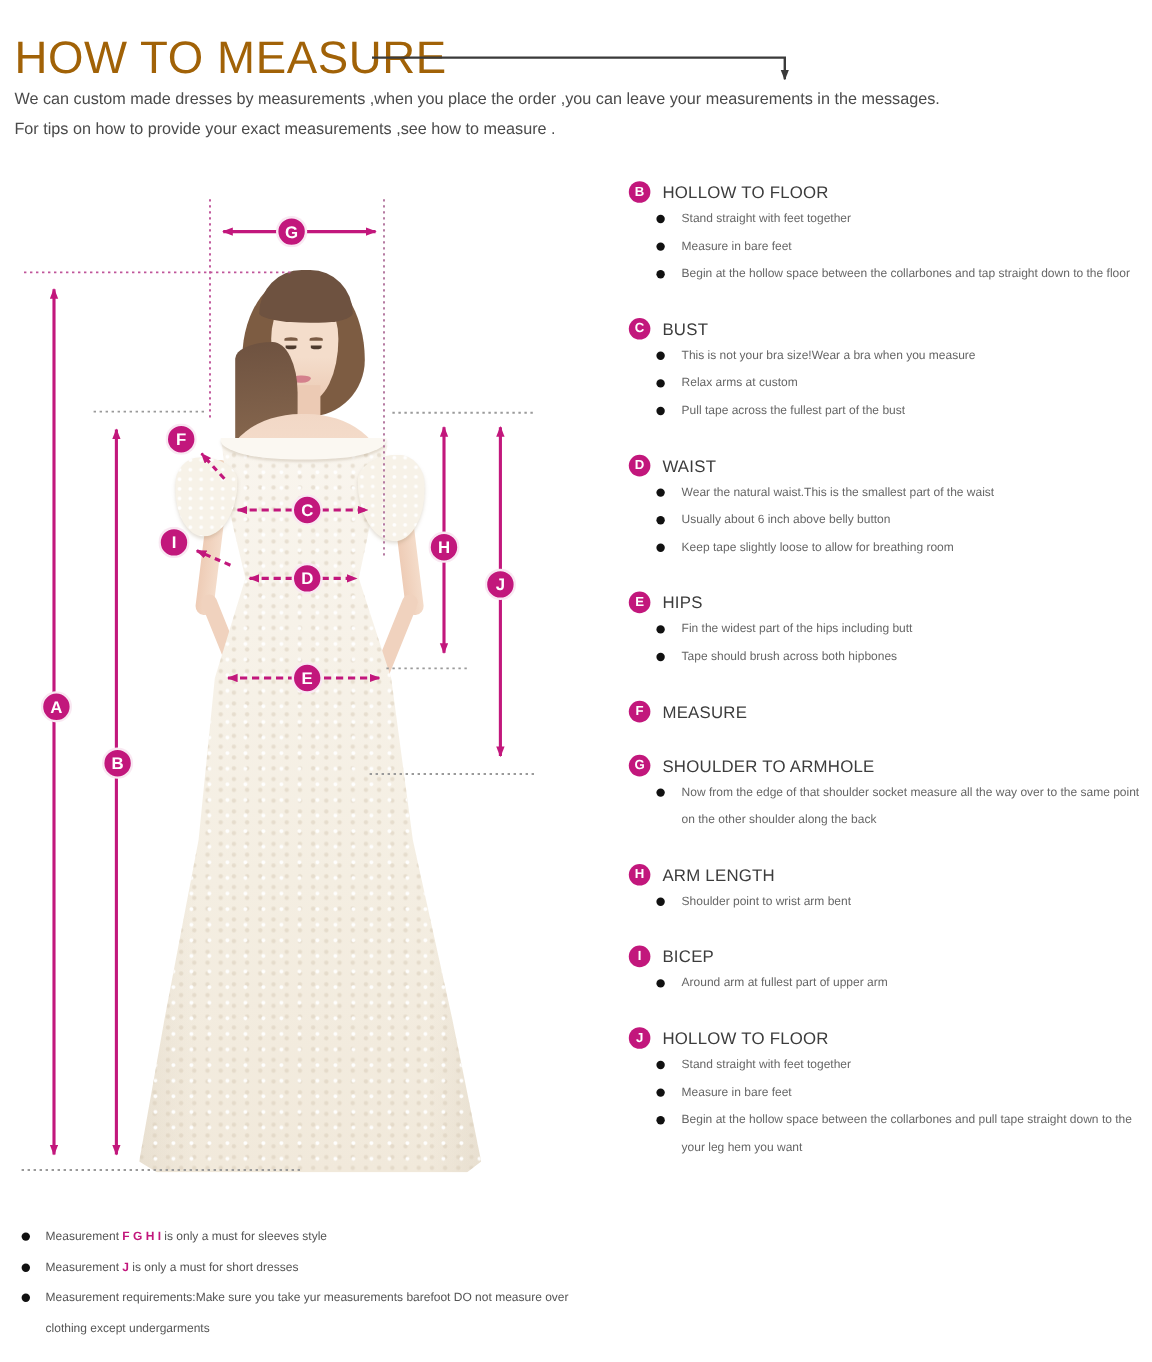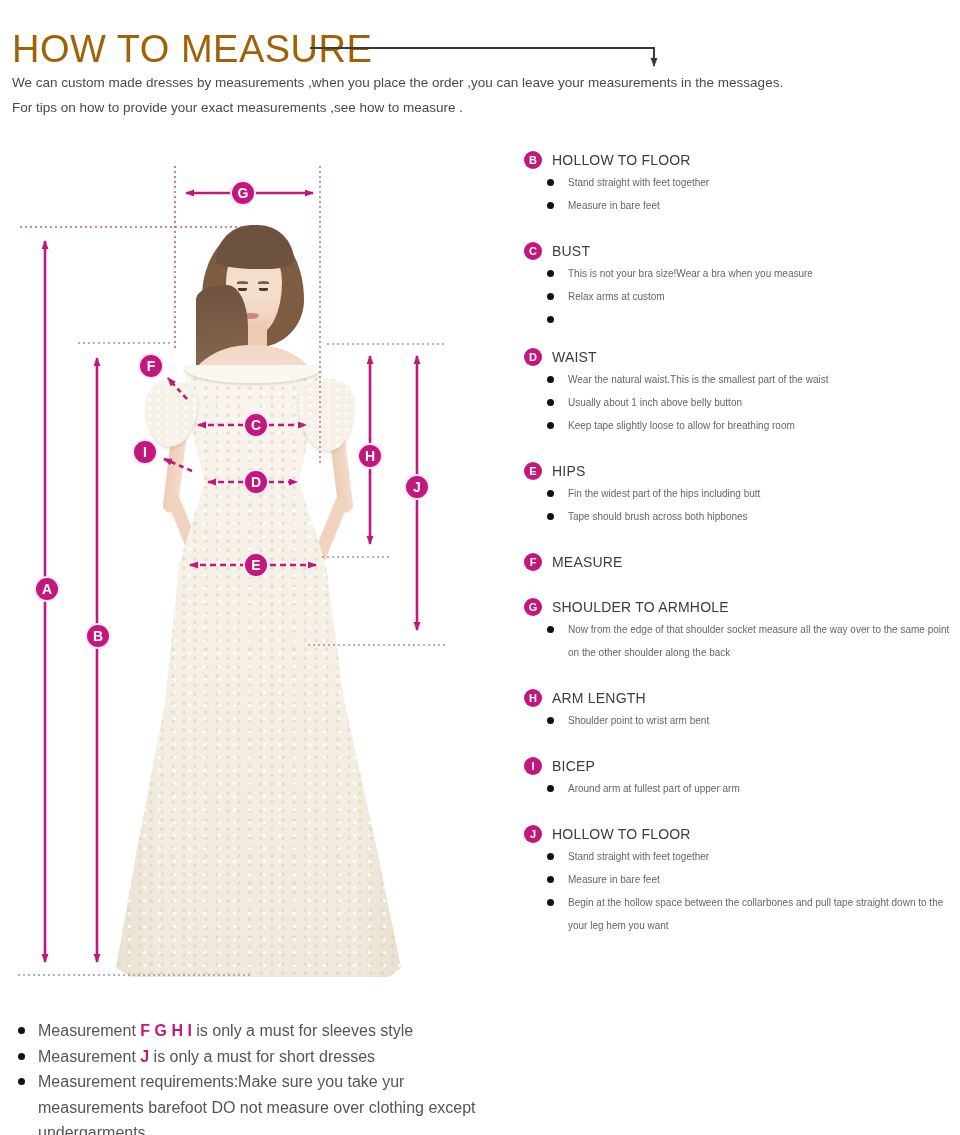--- a/index.html
+++ b/index.html
@@ -55,21 +55,21 @@
   .sec-head{display:flex;align-items:center;height:23px;}
   .badge-sm{width:18px;height:18px;border-radius:50%;color:#fff;font-size:11px;font-weight:bold;
     display:flex;align-items:center;justify-content:center;margin-right:10px;flex:0 0 18px;}
   .sec-title{font-size:14px;color:#3c3c3c;letter-spacing:.2px;}
   ul.sec-bullets{list-style:none;margin:0;padding:0;}
   .bullet{display:flex;line-height:23px;font-size:10px;color:#666;}
   .dot{flex:0 0 7px;width:7px;height:7px;border-radius:50%;background:#111;margin:8px 14px 0 23px;}
   .bullet-text{width:385px;}
   
   .notes{position:absolute;left:18px;top:1018px;width:470px;list-style:none;margin:0;padding:0;}
-  .note{display:flex;line-height:25.5px;font-size:16px;color:#555;}
+  .note{display:flex;line-height:25.5px;font-size:10px;color:#555;}
   .note .dot{margin:9px 13px 0 0;}
   .note-text{width:440px;}
   .hl{font-weight:bold;}
 </style>
 </head>
 <body>
 
 <div class="page">
 
   <div class="title">HOW TO MEASURE</div>
@@ -156,20 +156,24 @@
   <li class="bullet">
     <span class="dot"></span>
     <span class="bullet-text">Stand straight with feet together</span>
   </li>
 
   <li class="bullet">
     <span class="dot"></span>
     <span class="bullet-text">Measure in bare feet</span>
   </li>
 
+  <li class="bullet">
+    <span class="dot"></span>
+    <span class="bullet-text">Begin at the hollow space between the  collarbones and tap straight down to the floor</span>
+  </li>
 </ul>
   </section>
 
   <section class="measure-section">
     <div class="sec-head">
       <span class="badge-sm" style="background: rgb(194, 23, 124);">C</span>
       <span class="sec-title">BUST</span>
     </div>
     <ul class="sec-bullets">
   <li class="bullet">
@@ -177,38 +181,39 @@
     <span class="bullet-text">This is not your bra size!Wear a bra when you measure</span>
   </li>
 
   <li class="bullet">
     <span class="dot"></span>
     <span class="bullet-text">Relax arms at custom</span>
   </li>
 
   <li class="bullet">
     <span class="dot"></span>
+    <span class="bullet-text">Pull tape across the fullest part of the bust</span>
   </li>
 </ul>
   </section>
 
   <section class="measure-section">
     <div class="sec-head">
       <span class="badge-sm" style="background: rgb(194, 23, 124);">D</span>
       <span class="sec-title">WAIST</span>
     </div>
     <ul class="sec-bullets">
   <li class="bullet">
     <span class="dot"></span>
     <span class="bullet-text">Wear the natural waist.This is the smallest part of the waist</span>
   </li>
 
   <li class="bullet">
     <span class="dot"></span>
-    <span class="bullet-text">Usually about 1 inch above belly button</span>
+    <span class="bullet-text">Usually about 6 inch above belly button</span>
   </li>
 
   <li class="bullet">
     <span class="dot"></span>
     <span class="bullet-text">Keep tape slightly loose to allow for breathing room</span>
   </li>
 </ul>
   </section>
 
   <section class="measure-section">

